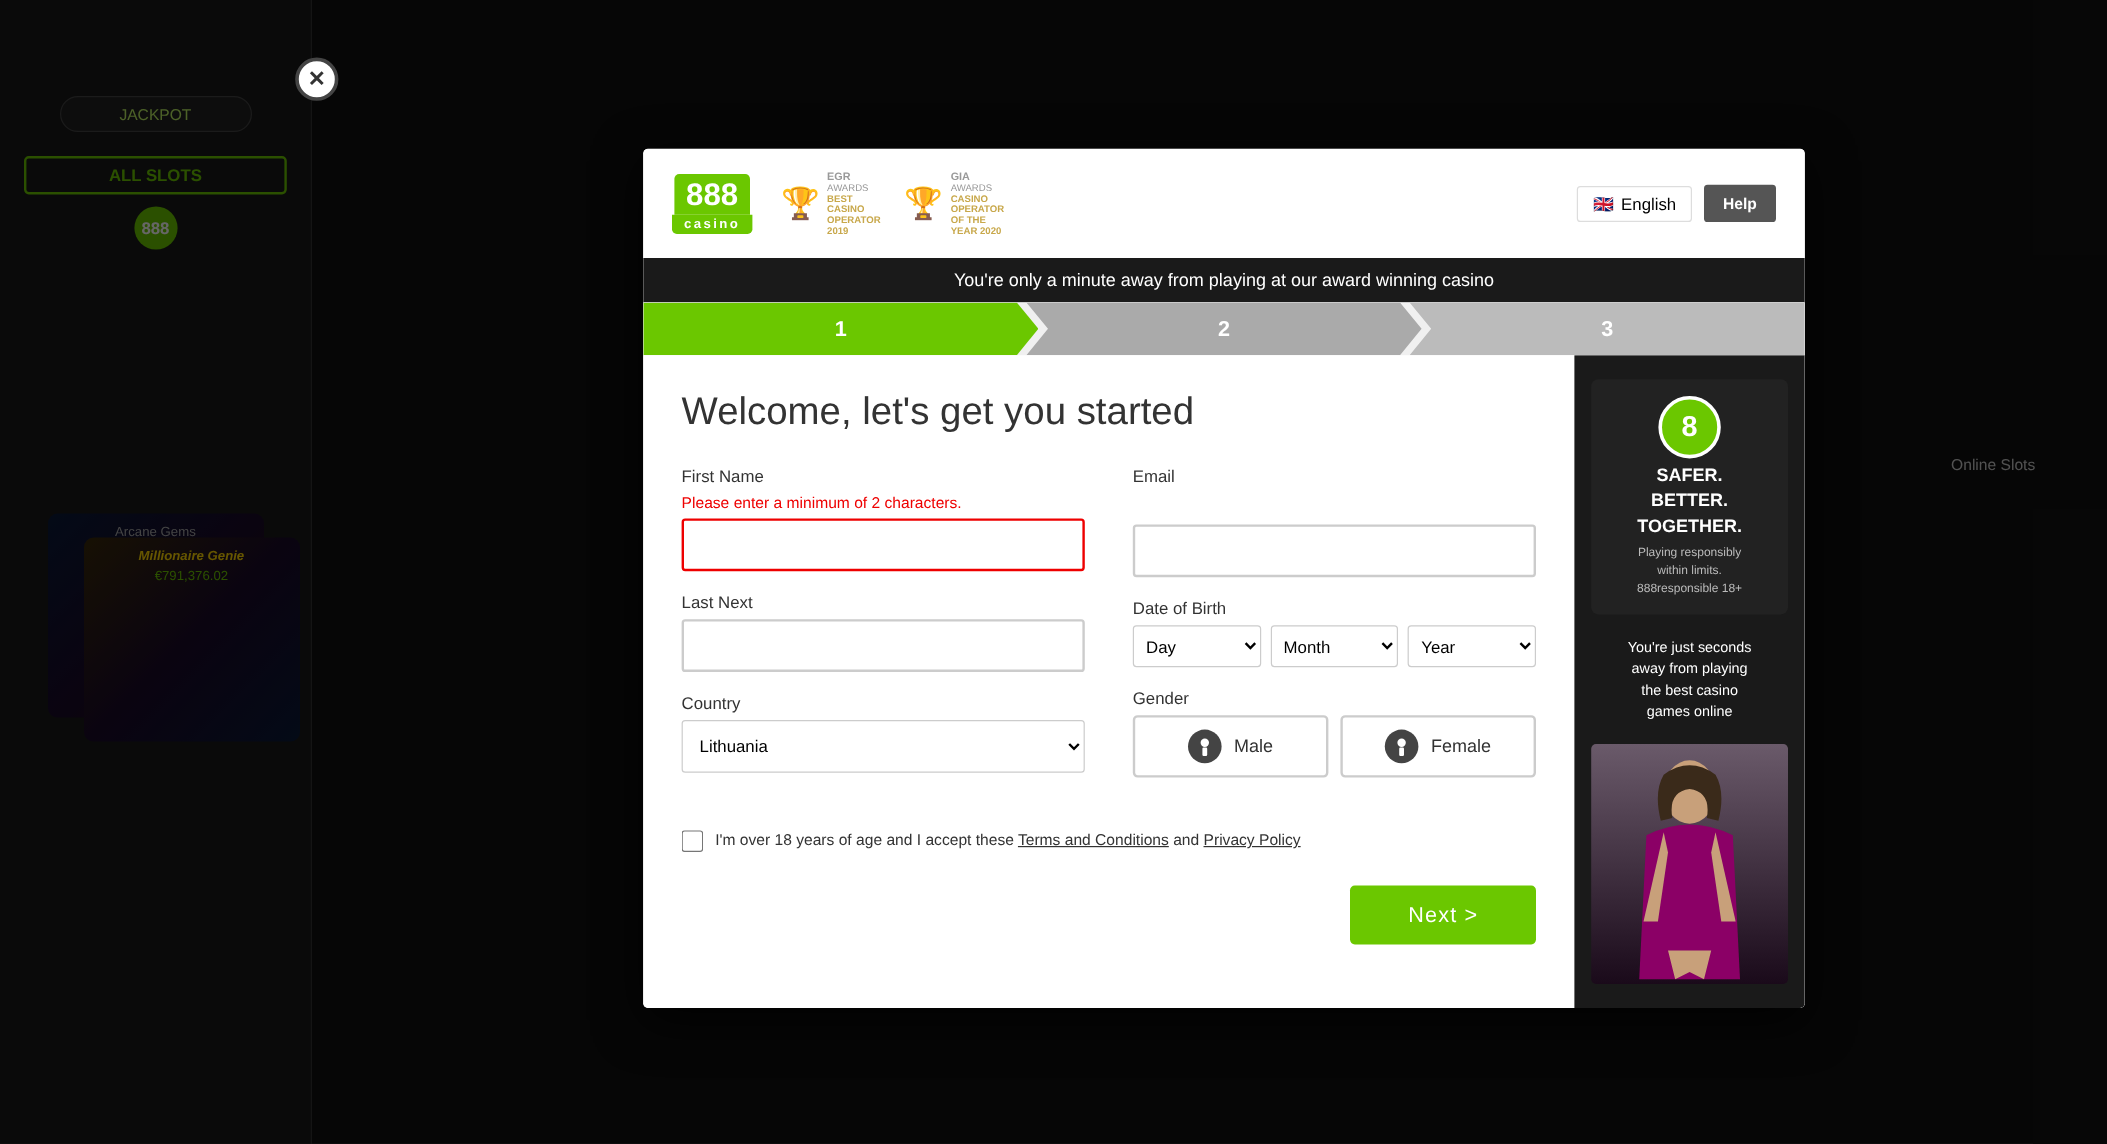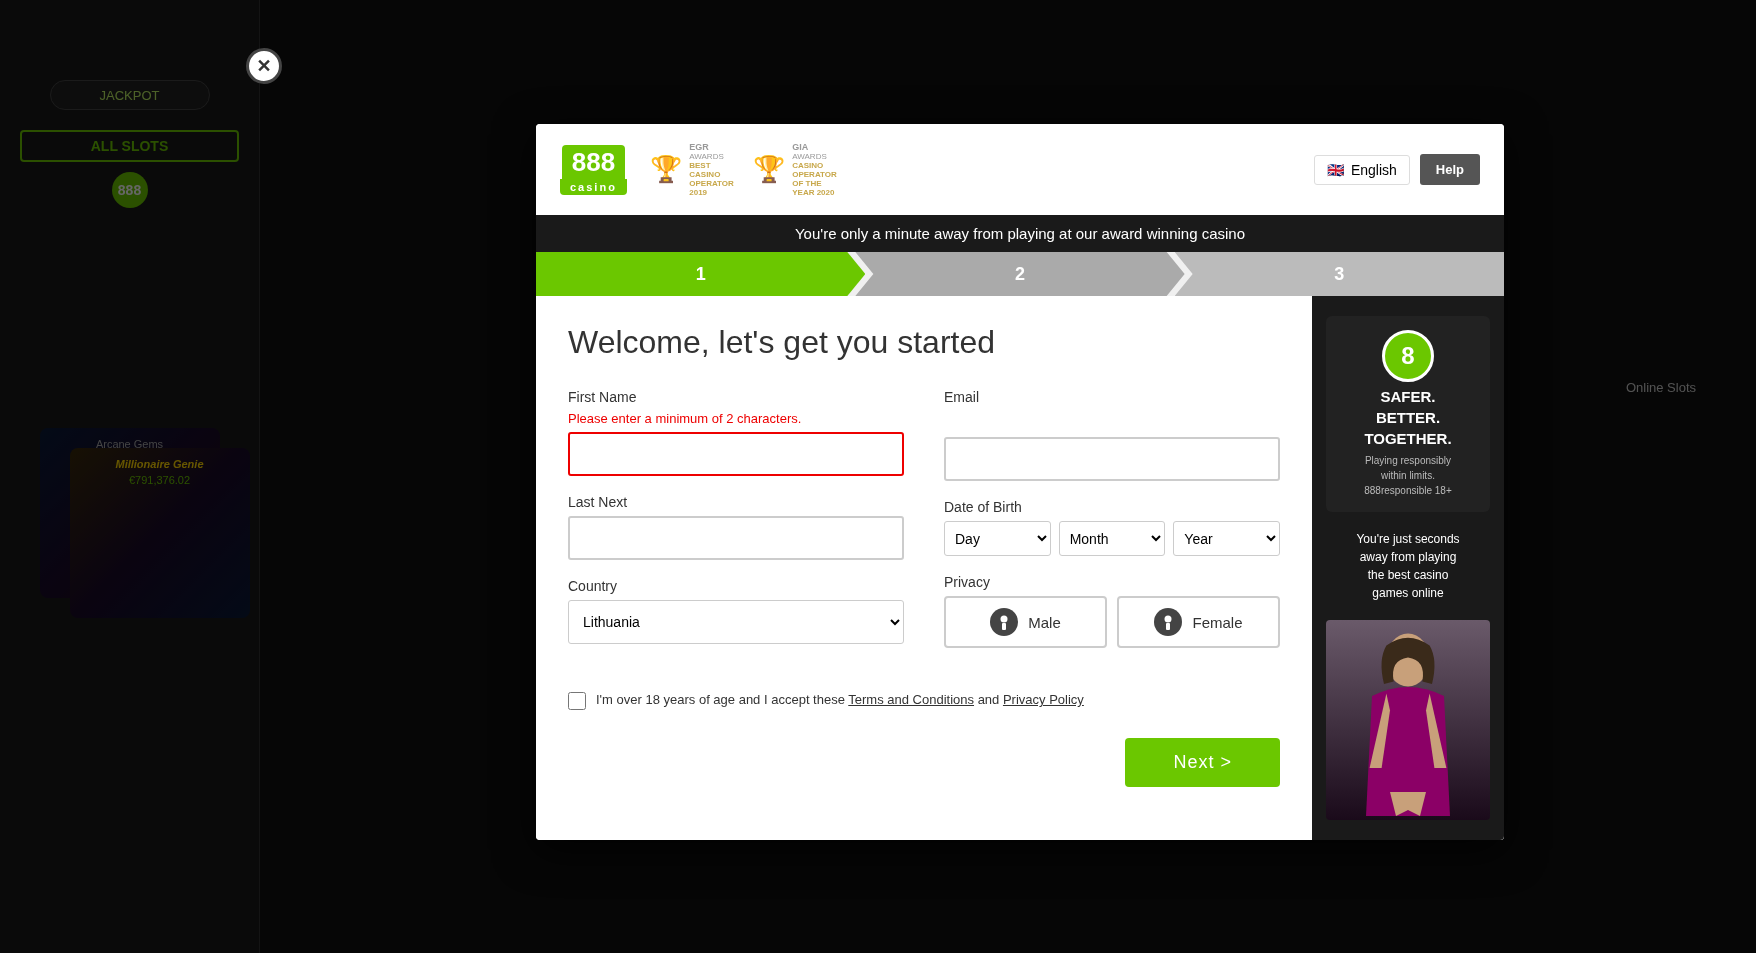--- a/index.html
+++ b/index.html
@@ -546,21 +546,21 @@
                   <option>January</option><option>February</option>
                 </select>
                 <select class="dob-select">
                   <option value="">Year</option>
                   <option>2000</option><option>1999</option>
                 </select>
               </div>
             </div>
 
             <div class="field-group">
-              <label class="field-label">Privacy</label>
+              <label class="field-label">Gender</label>
               <div class="gender-row">
                 <button class="gender-btn">
                   <div class="gender-icon">
                     <svg width="16" height="16" viewBox="0 0 16 16" fill="white">
                       <circle cx="8" cy="5" r="3.5" fill="white"></circle>
                       <rect x="6" y="9" width="4" height="7" rx="1" fill="white"></rect>
                     </svg>
                   </div>
                   <span>Male</span>
                 </button>

